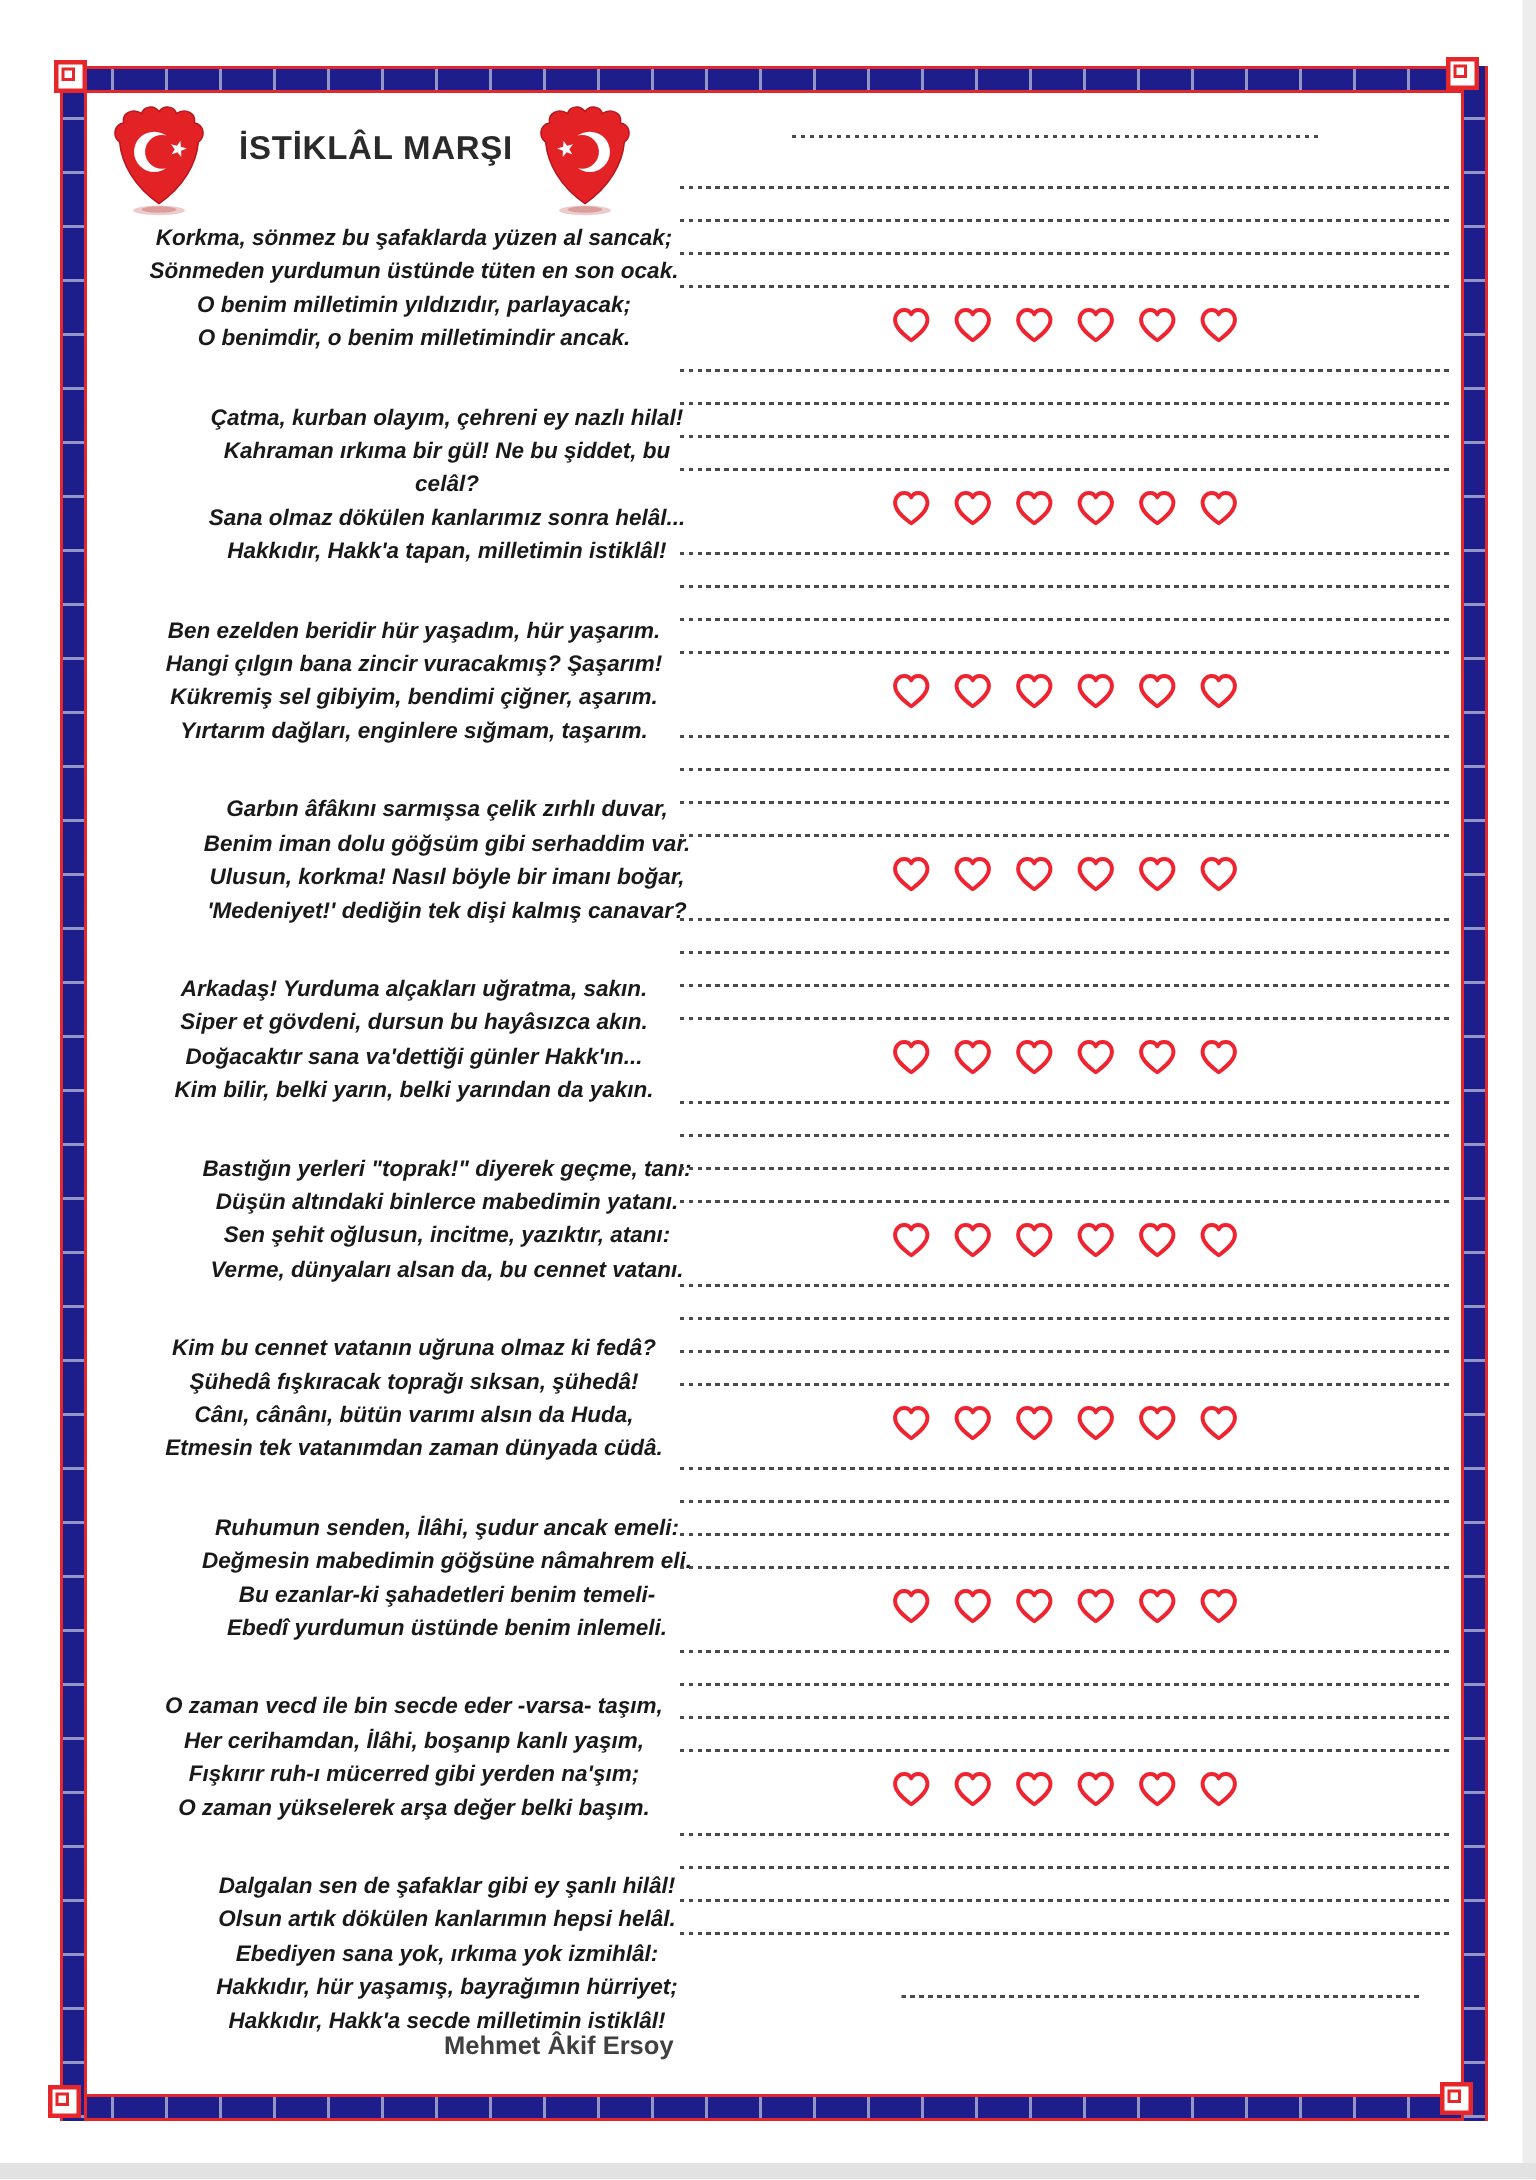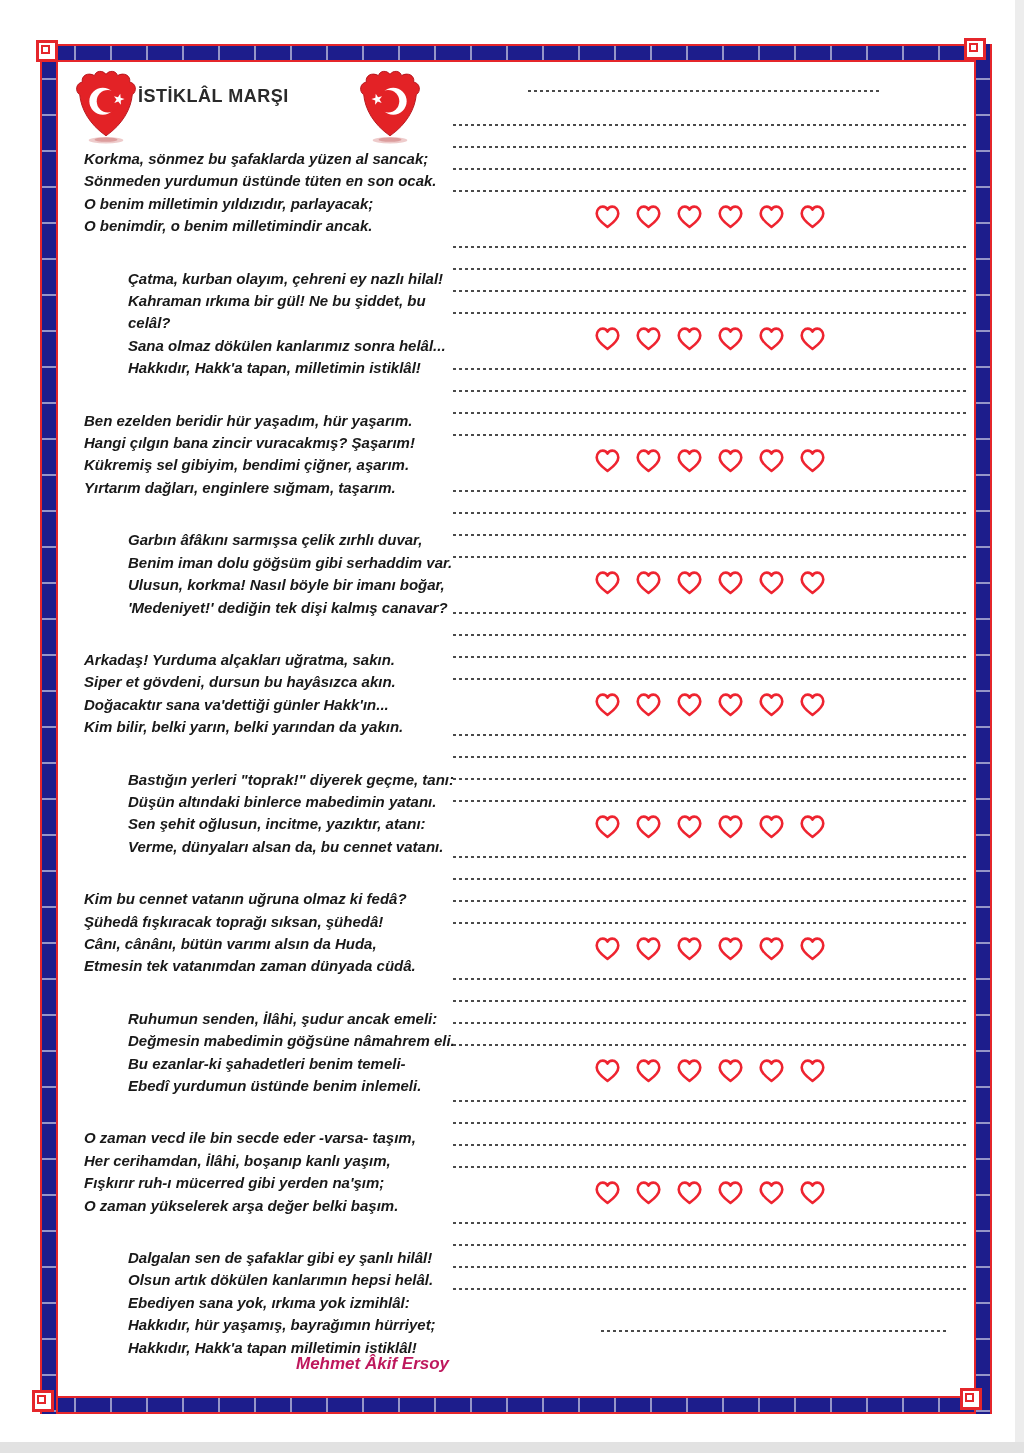--- a/index.html
+++ b/index.html
@@ -46,35 +46,35 @@
   .c-bl { left:32px;  top:1390px; }
   .c-br { left:960px; top:1388px; }
 
   
   .shield { position:absolute; width:64px; height:78px; }
   .shield svg { width:100%; height:100%; display:block; }
   .shield-left  { left:74px;  top:68px; }
   .shield-right { left:358px; top:68px; transform:scaleX(-1); }
   #title {
     position:absolute; left:138px; top:86px; width:204px; margin:0;
-    text-align:left; font-size:18px; font-weight:bold; letter-spacing:.5px;
+    text-align:right; font-size:22px; font-weight:bold; letter-spacing:.5px;
     color:#2a2a2a;
   }
 
   
   #poem { position:absolute; left:84px; top:148px; width:384px; color:var(--text,#191919); }
   .stanza {
     margin:0 0 30px 0;
     font-style:italic; font-weight:bold;
-    font-size:15px; line-height:22.4px;
+    font-size:15px; line-height:22.4px;text-align:center;
   }
   .stanza.indented { padding-left:44px; }
   #author {
     position:absolute; left:296px; top:1354px;
-    font-style:italic; font-weight:bold; font-size:17px; color:#be185d;
+    font-weight:bold; font-size:17px; color:#404040;
   }
 
   
   #practice { position:absolute; left:453px; top:90px; width:514px; }
   .dline, .short-line {
     height:2px;
     background:repeating-linear-gradient(90deg, var(--dot,#4a4a4a) 0 3px, transparent 3px 6px);
   }
   .dline { margin-bottom:20px; }
   .title-line  { width:352px; margin-left:75px;  margin-bottom:32px; }
@@ -174,21 +174,21 @@
         <div>O zaman vecd ile bin secde eder -varsa- taşım,</div>
         <div>Her cerihamdan, İlâhi, boşanıp kanlı yaşım,</div>
         <div>Fışkırır  ruh-ı mücerred gibi yerden na'şım;</div>
         <div>O zaman yükselerek arşa değer belki başım.</div>
       </div>
       <div class="stanza indented">
         <div>Dalgalan sen de şafaklar gibi ey şanlı hilâl!</div>
         <div>Olsun artık dökülen kanlarımın hepsi helâl.</div>
         <div>Ebediyen sana yok, ırkıma yok izmihlâl:</div>
         <div>Hakkıdır, hür yaşamış, bayrağımın hürriyet;</div>
-        <div>Hakkıdır, Hakk'a tapan milletimin istiklâl!</div>
+        <div>Hakkıdır, Hakk'a secde milletimin istiklâl!</div>
       </div>
     </div>
 
   <div id="practice">
     <div class="short-line title-line"></div>
     <div id="practice-rows">
         <div class="dline"></div>
         <div class="dline"></div>
         <div class="dline"></div>
         <div class="dline"></div>

